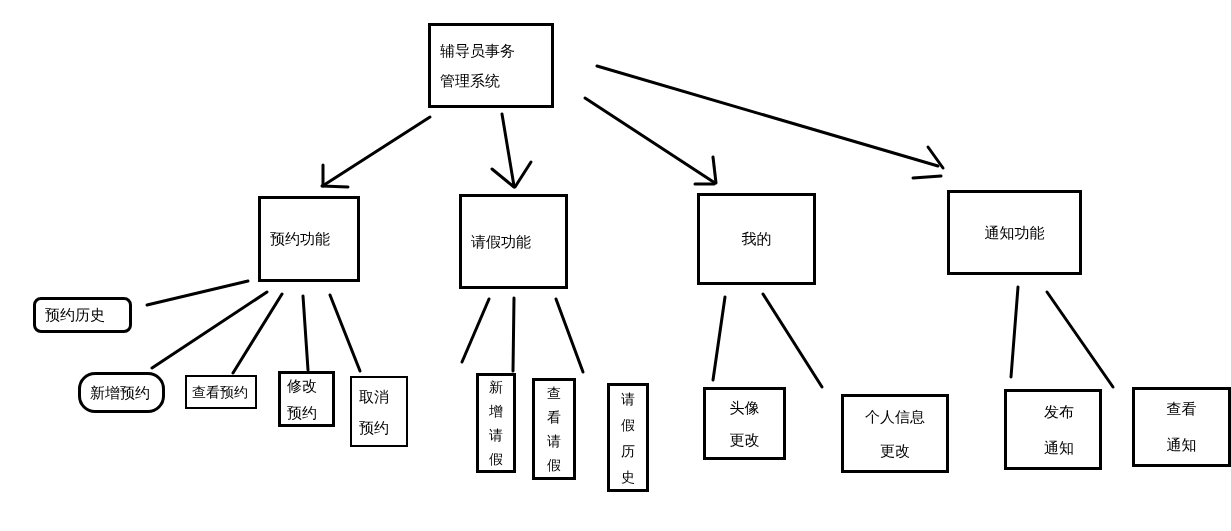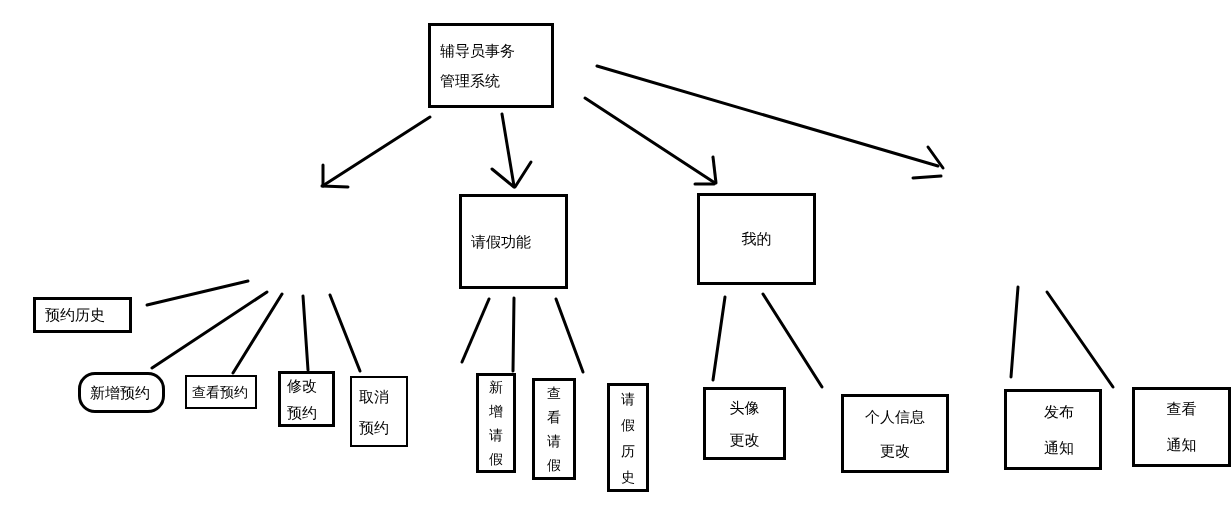--- a/index.html
+++ b/index.html
@@ -99,31 +99,37 @@
     <g>
       <line x1="1047" y1="292" x2="1113" y2="387"></line>
     </g>
   </svg>
 
   <div class="node align-left" style="left:428px; top:23px; width:126px; height:85px; line-height:30px;">
     <span>辅导员事务</span>
     <span>管理系统</span>
   </div>
 
+  <div class="node align-left" style="left:258px; top:196px; width:102px; height:86px;">
+    <span>预约功能</span>
+  </div>
 
   <div class="node align-left" style="left:459px; top:194px; width:109px; height:95px;">
     <span>请假功能</span>
   </div>
 
   <div class="node align-center" style="left:663px; top:193px; width:119px; height:92px;">
     <span>我的</span>
   </div>
 
+  <div class="node align-center" style="left:913px; top:190px; width:135px; height:85px;">
+    <span>通知功能</span>
+  </div>
 
-  <div class="node align-left" style="left:33px; top:297px; width:99px; height:36px;">
+  <div class="node align-left" style="left:33px; top:297px; width:99px; height:36px;border-radius:8px;">
     <span>预约历史</span>
   </div>
 
   <div class="node align-left" style="left:78px; top:372px; width:87px; height:41px;border-radius:17px;">
     <span>新增预约</span>
   </div>
 
   <div class="node align-left thin" style="left:185px; top:375px; width:72px; height:34px; font-size:14px; padding-left:5px;">
     <span>查看预约</span>
   </div>

